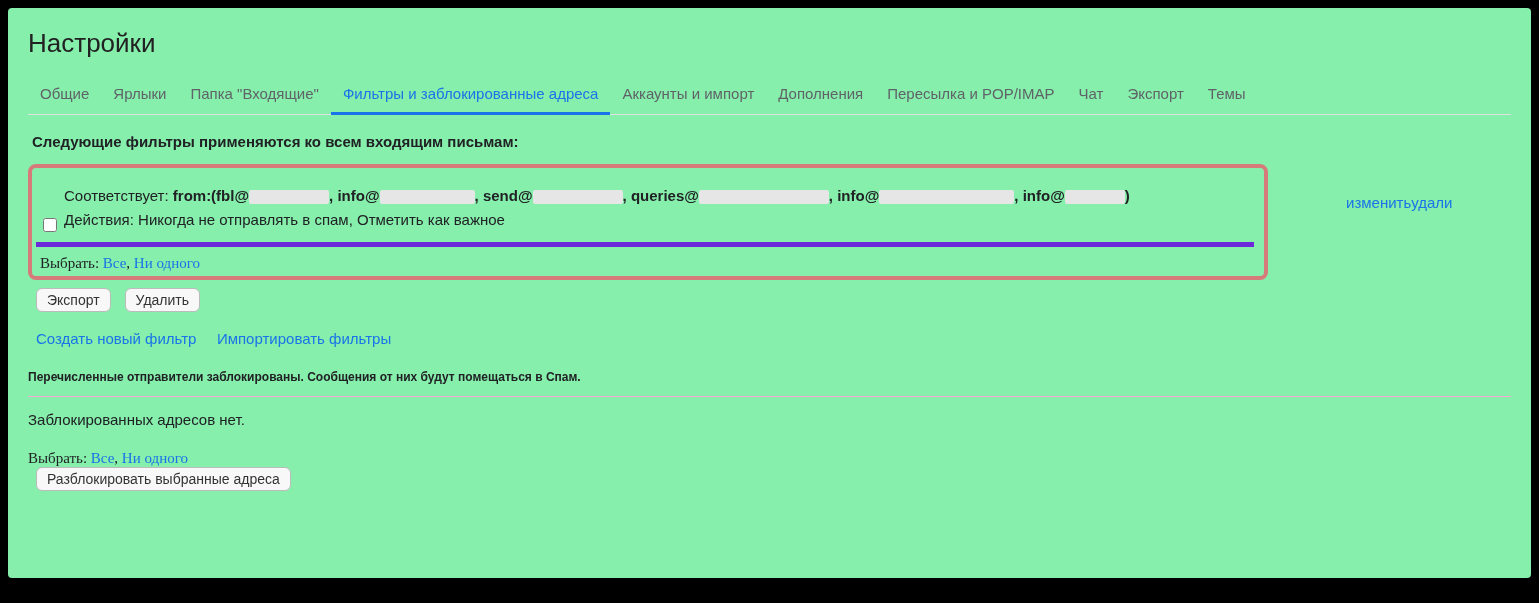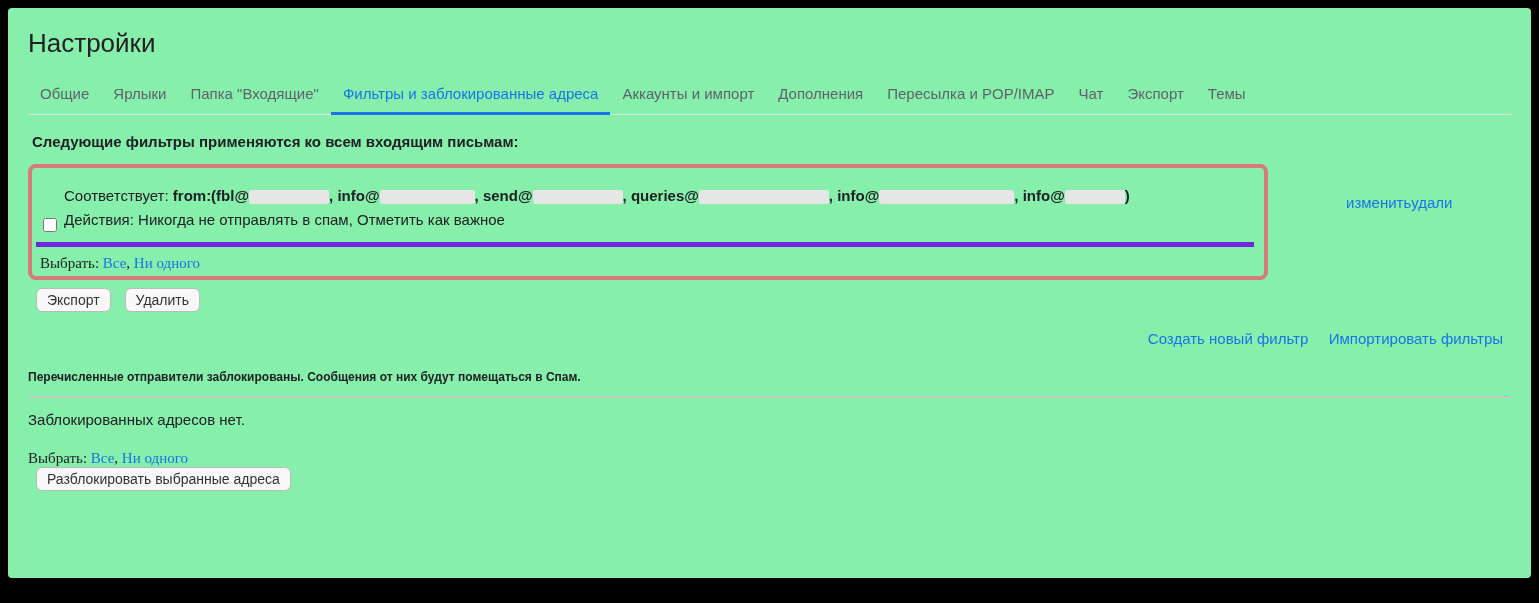--- a/index.html
+++ b/index.html
@@ -116,21 +116,21 @@
     .btn {
       background: #f8f8f8;
       border: 1px solid #bbb;
       border-radius: 6px;
       font-size: 14px;
       padding: 3px 10px;
       cursor: pointer;
       color: #333;
     }
     .create-row {
-      text-align: right;
+      text-align: left;
       padding: 18px 0 22px 0;
       font-size: 16px;
     }
     .create-row .link { margin: 0 8px; }
     .blocked-intro {
       font-size: 12px;
       font-weight: 700;
       padding: 0 0 12px 0;
       border-bottom: 1px solid #f9a8d4;
     }

